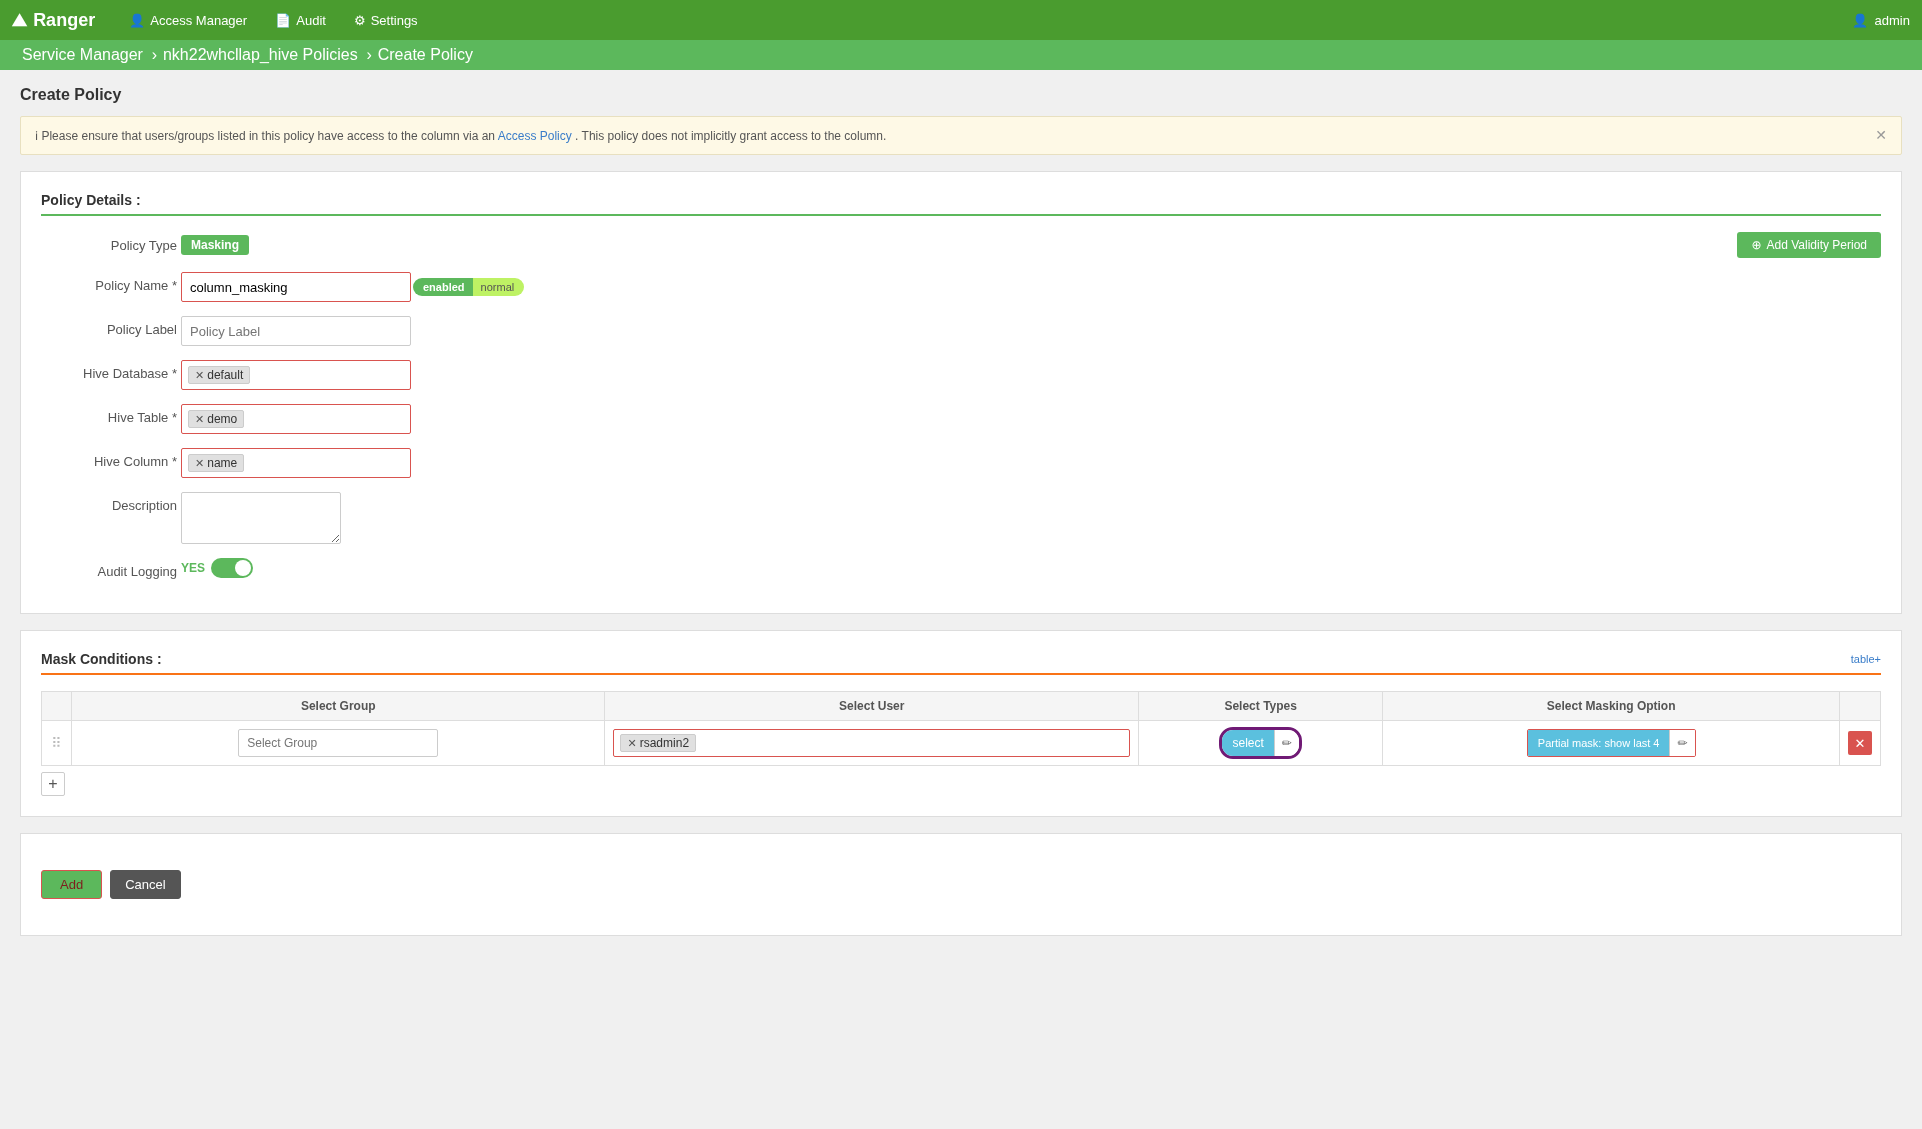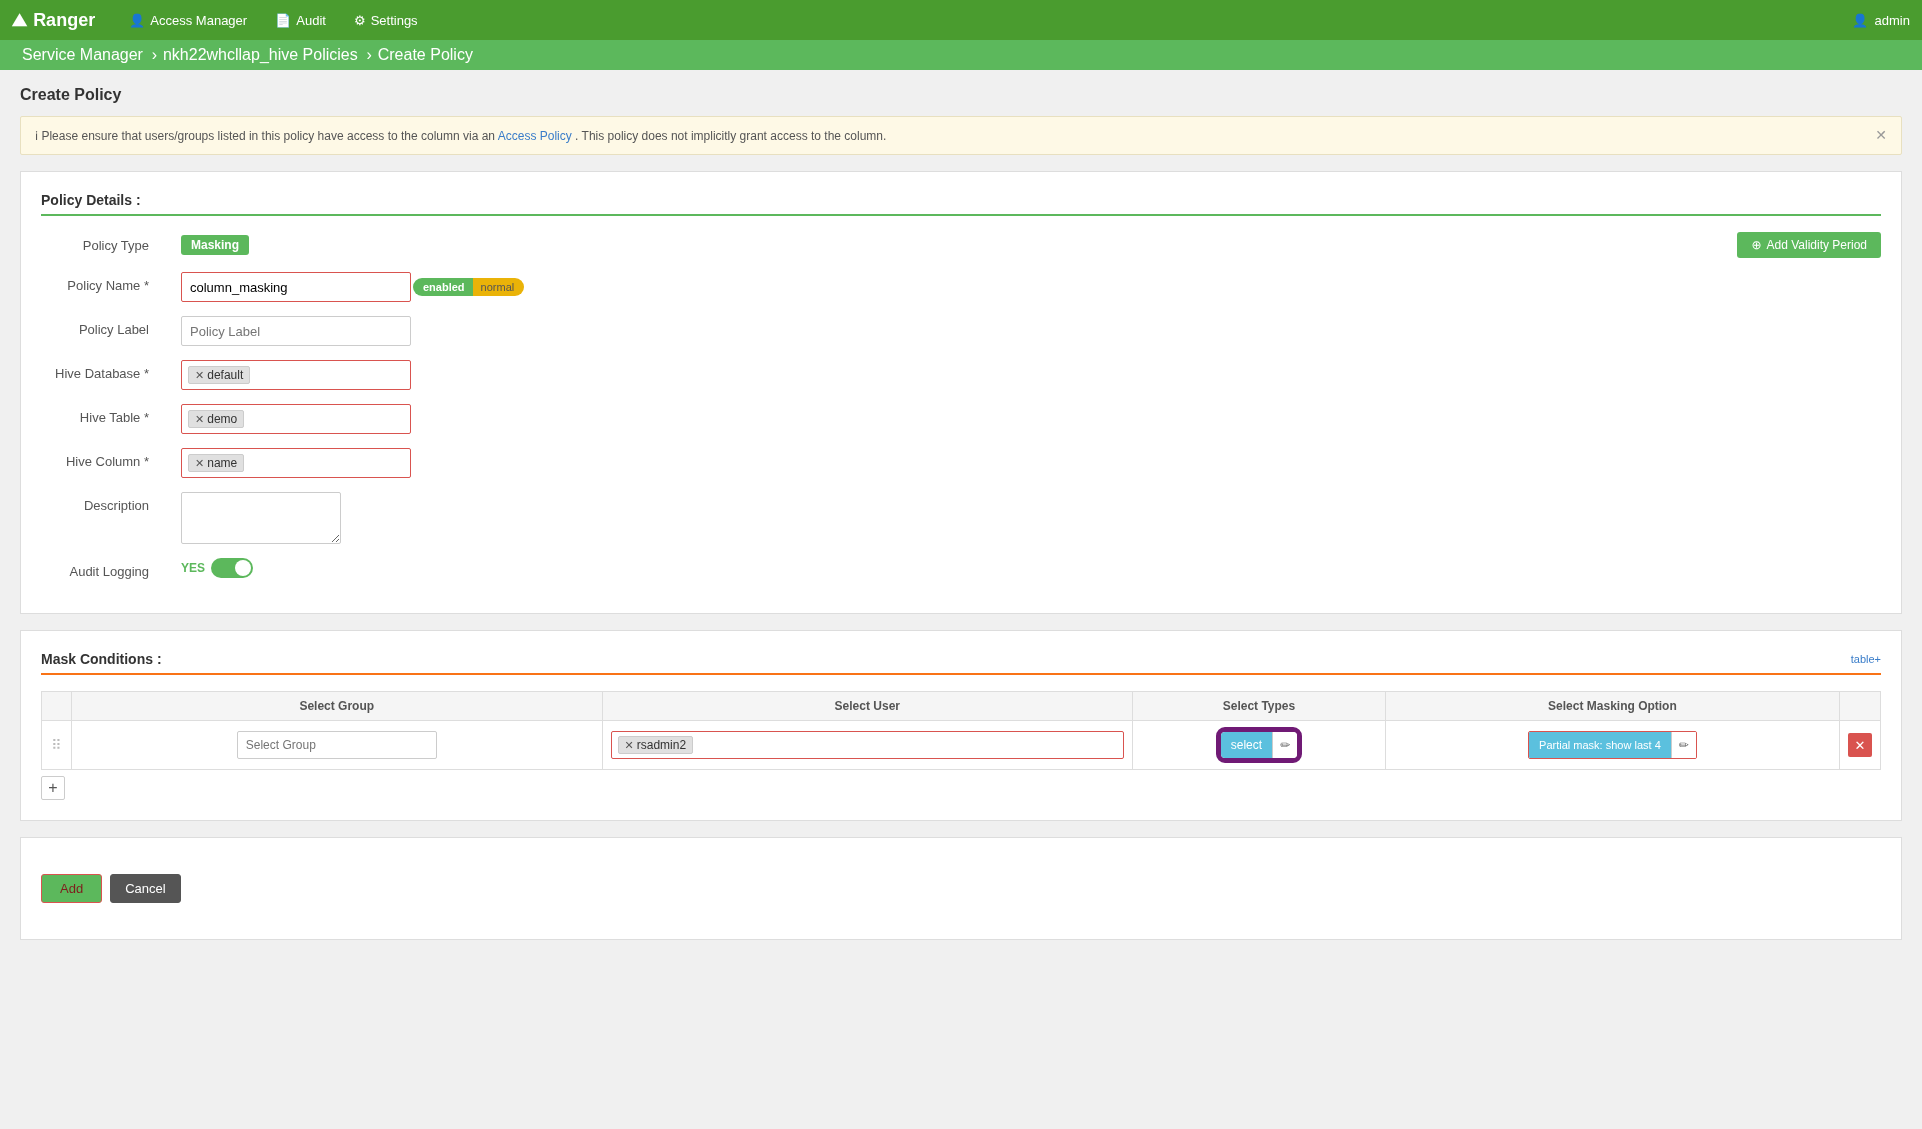--- a/index.html
+++ b/index.html
@@ -104,21 +104,21 @@
     
     .form-row {
       display: flex;
       align-items: flex-start;
       margin-bottom: 14px;
     }
     .form-label {
       width: 140px;
       min-width: 140px;
       text-align: right;
-      padding-right: 32px;
+      padding-right: 4px;
       padding-top: 6px;
       font-size: 13px;
       color: #555;
     }
     .form-controls { display: flex; align-items: center; gap: 2px; flex: 1; }
 
     
     .text-input {
       border: 1px solid #ccc;
       border-radius: 2px;
@@ -258,22 +258,22 @@
       min-height: 28px;
       display: flex;
       align-items: center;
       gap: 4px;
       background: #fff;
       min-width: 200px;
     }
 
     
     .select-btn-wrap {
-      border: 5px solid #701a75;
-      border-radius: 9px;
+      border: 3px solid #701a75;
+      border-radius: 14px;
       display: inline-flex;
       align-items: center;
       overflow: hidden;
     }
     .select-btn {
       background: #5bc0de;
       color: #fff;
       border: none;
       padding: 4px 10px;
       font-size: 12px;
@@ -374,21 +374,21 @@
 
     .enabled-badge {
       background: #5cb85c;
       color: #fff;
       border-radius: 10px 0 0 10px;
       padding: 3px 8px 3px 10px;
       font-size: 11px;
       font-weight: bold;
     }
     .normal-badge {
-      background: #eab308;
+      background: #bef264;
       color: #555;
       border-radius: 0 10px 10px 0;
       padding: 3px 10px 3px 8px;
       font-size: 11px;
       border-left: none;
     }
     .status-toggle { display: inline-flex; align-items: center; }
   </style>
 </head>
 <body>

